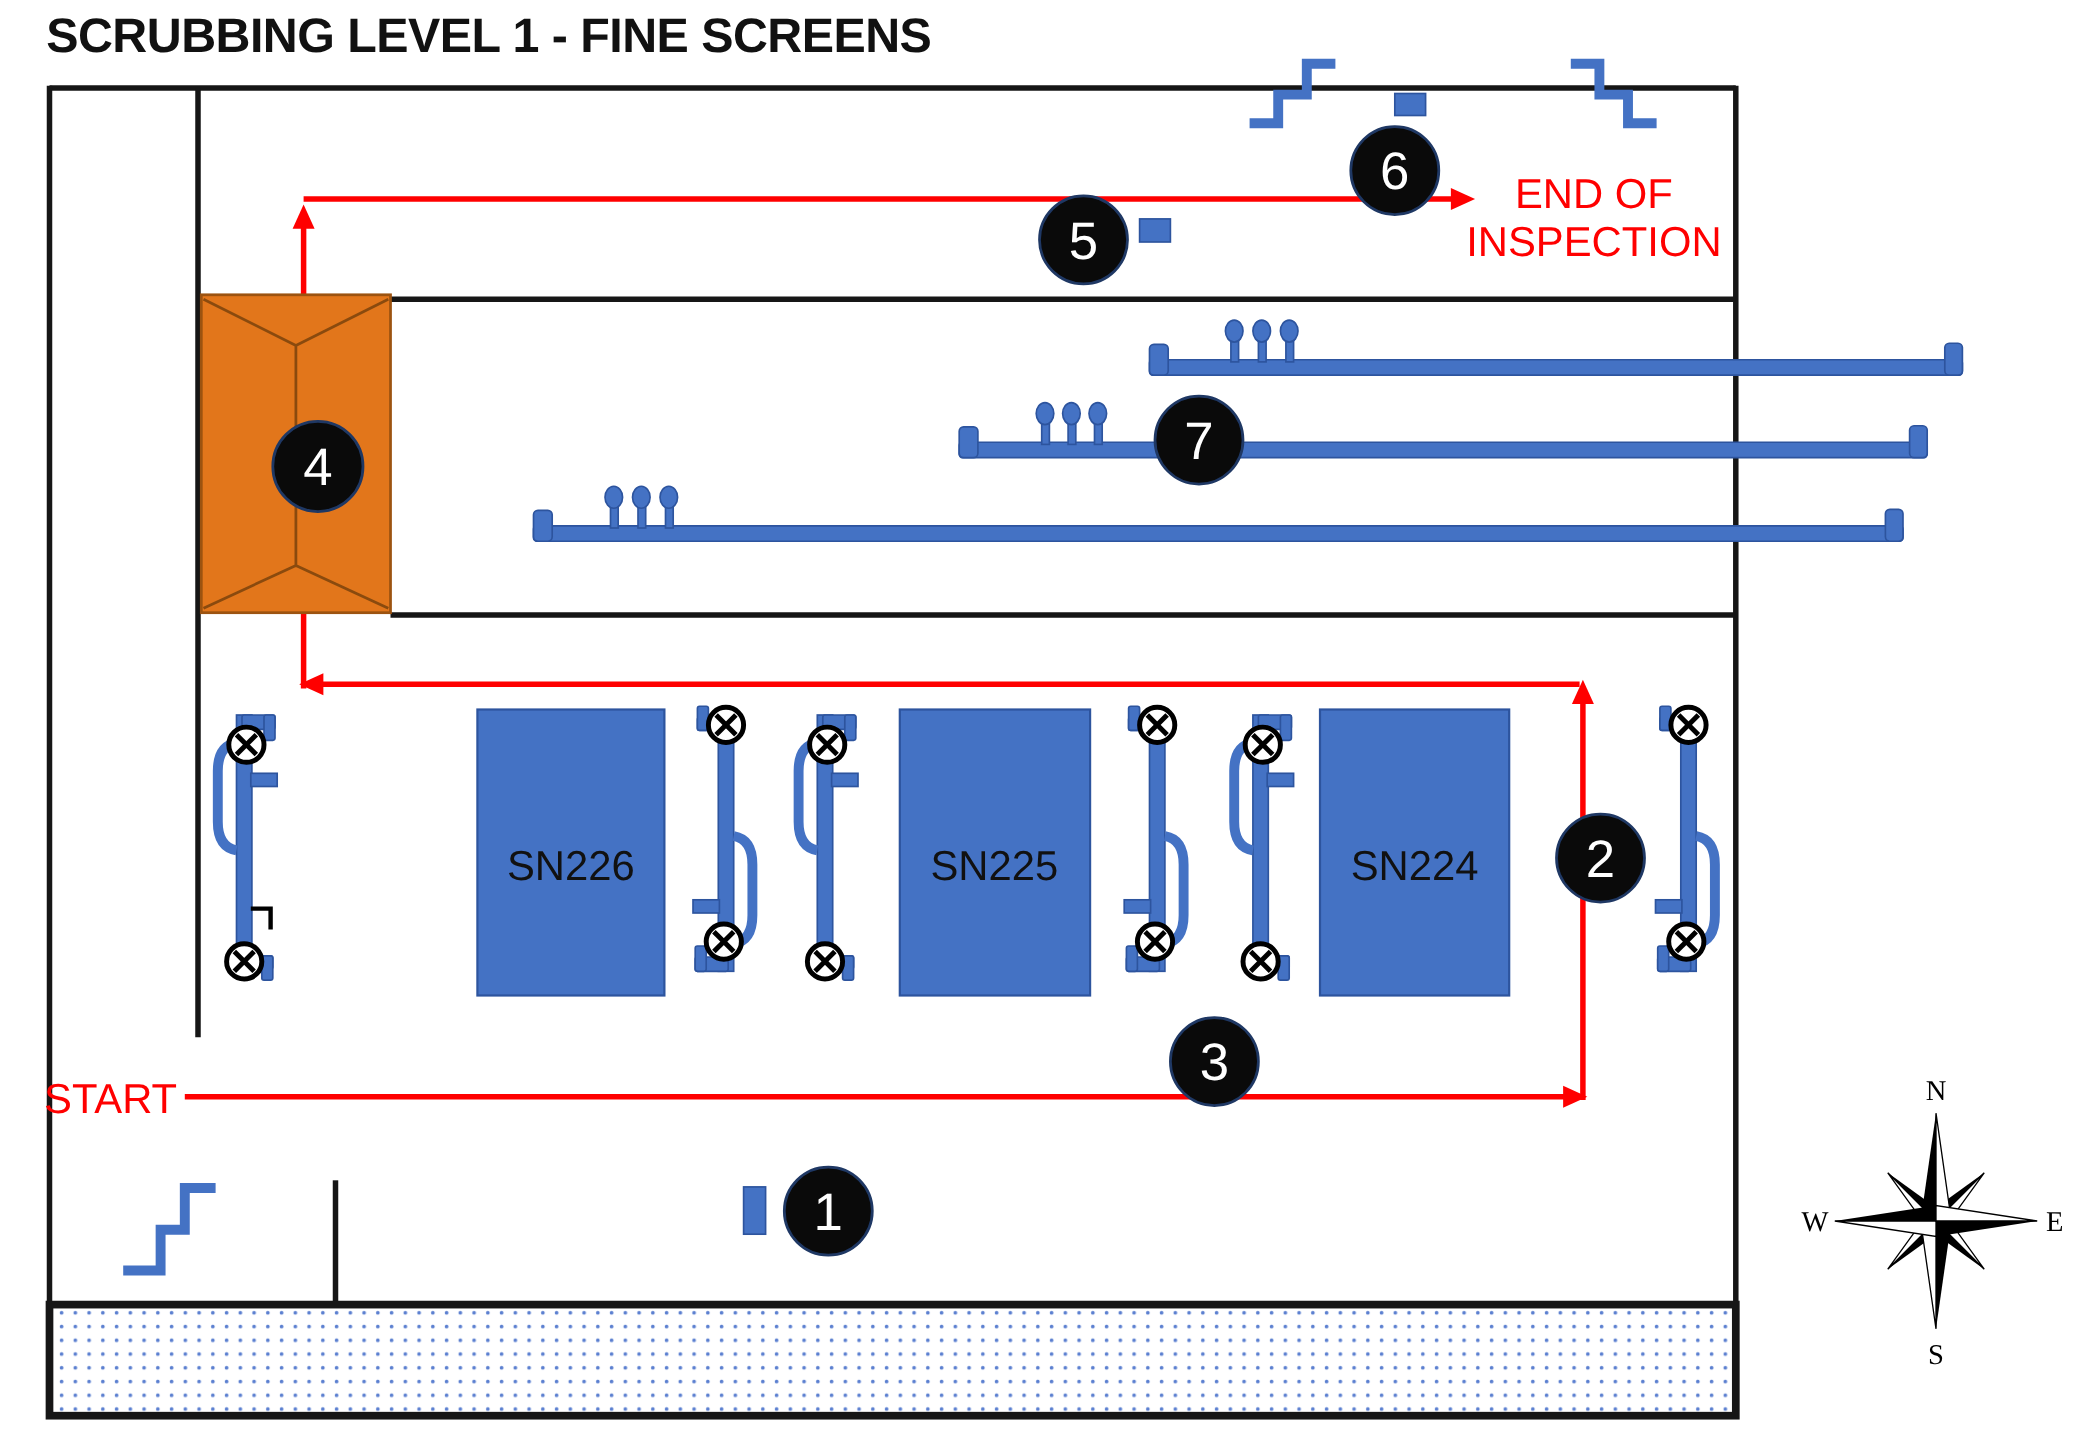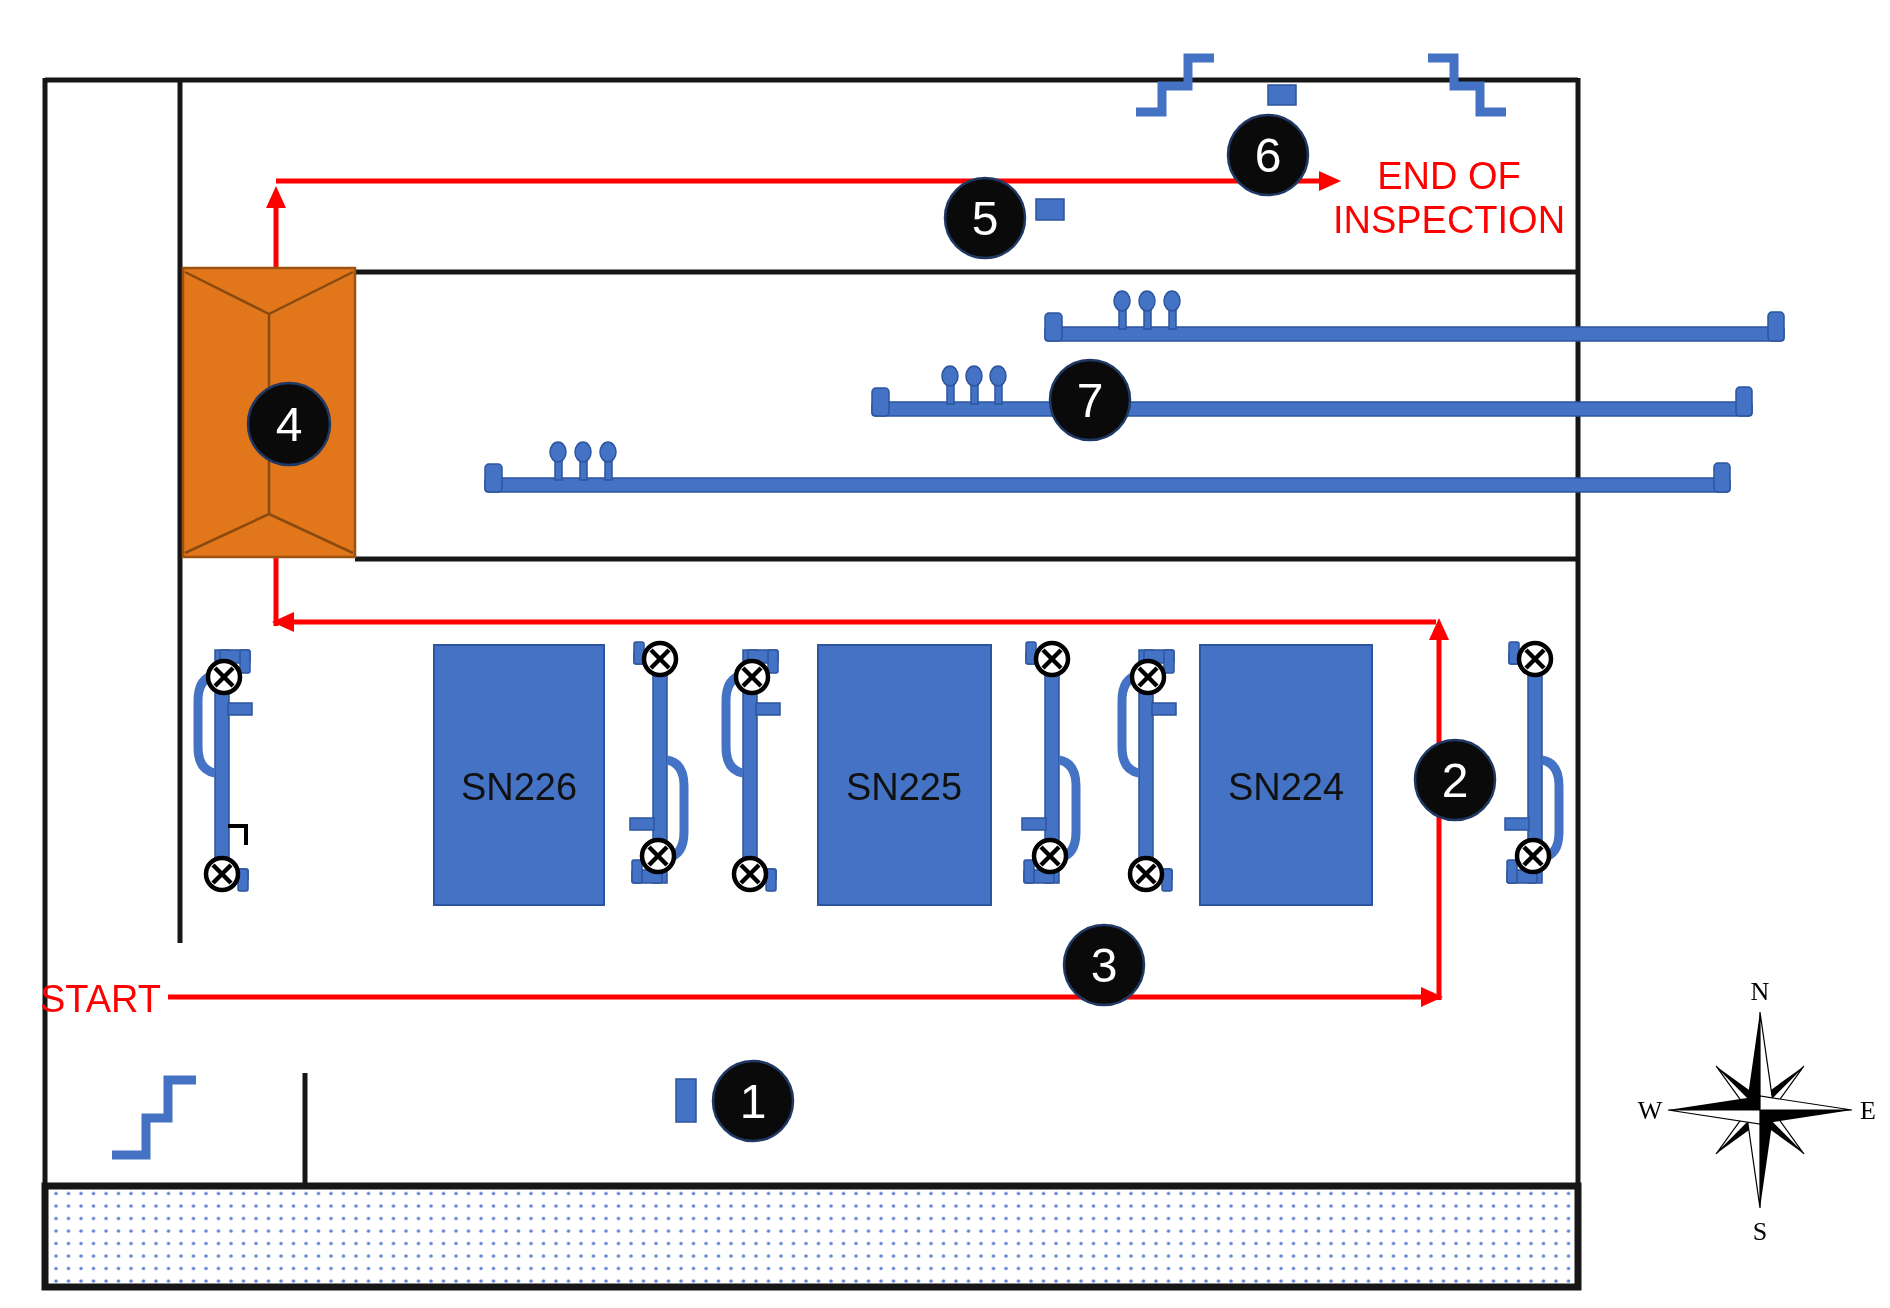--- a/index.html
+++ b/index.html
@@ -20,20 +20,21 @@
   .marker-num{fill:#ffffff;font-size:48px;text-anchor:middle;}
   .machine{fill:#4472C4;stroke:#2D549E;stroke-width:2;}
   .machine-label{fill:#111;font-size:38px;text-anchor:middle;}
   .red-label{fill:#FF0000;font-size:38px;}
   .compass-letter{font-family:"Liberation Serif", serif;font-size:26px;fill:#000;text-anchor:middle;}
 </style>
 </head>
 <body>
 
 <div id="canvas">
+  <div id="plan-title">SCRUBBING LEVEL 1 - FINE SCREENS</div>
 
   <svg width="1890" height="1308" viewBox="0 0 1890 1308">
     <defs>
       <pattern id="dots" width="12.5" height="12.5" patternUnits="userSpaceOnUse">
         <rect width="12.5" height="12.5" fill="#ffffff"></rect>
         <circle cx="6" cy="6" r="1.7" fill="#5B7FD0"></circle>
       </pattern>
 
       <g id="valve">
         <circle class="valve-circ" r="16"></circle>

